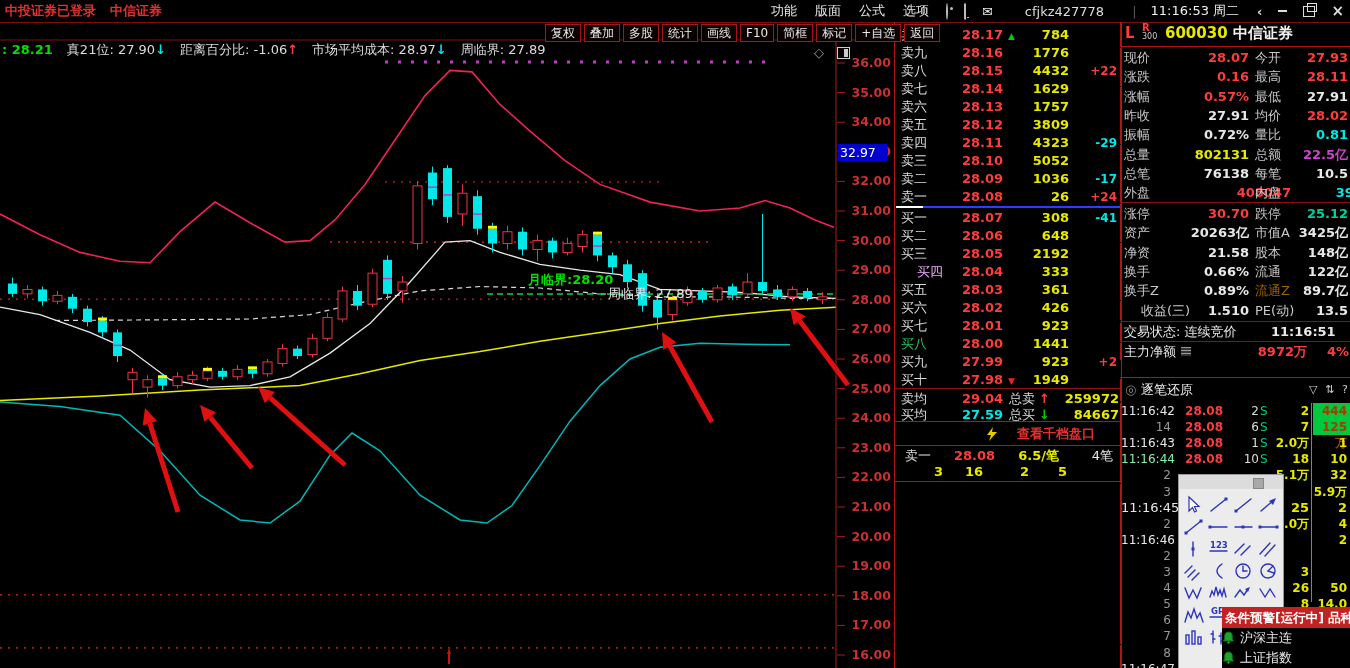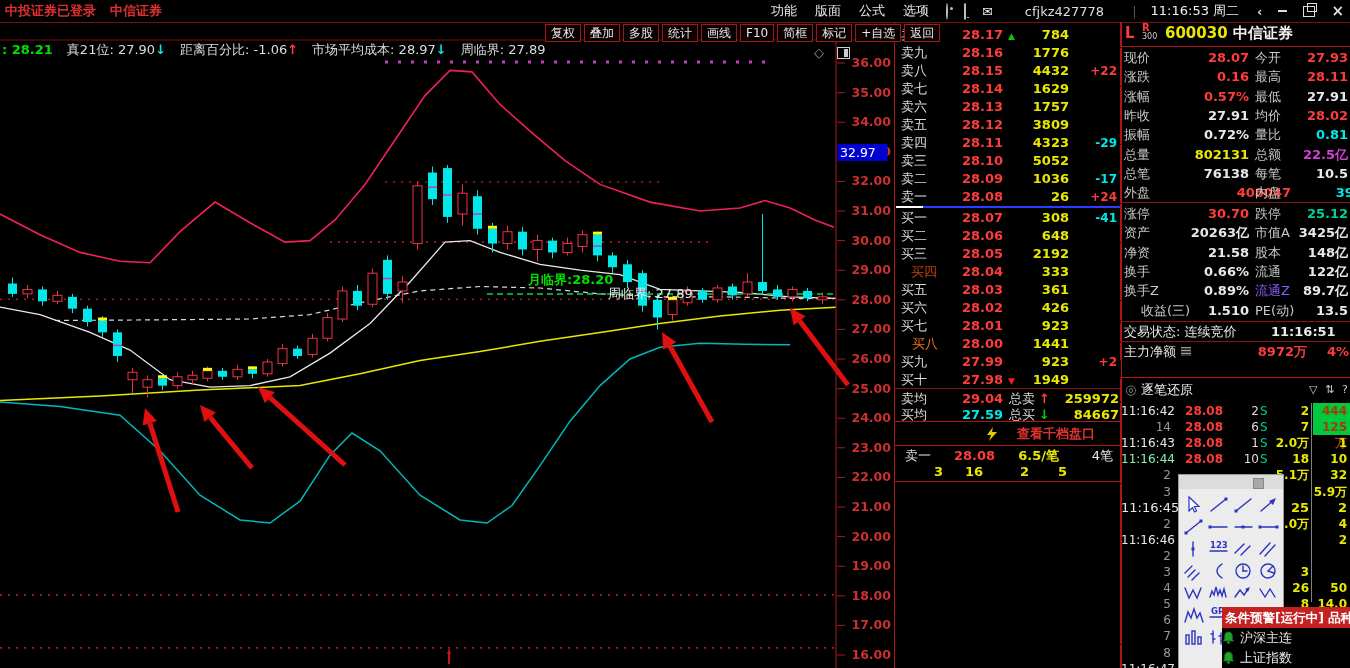--- a/index.html
+++ b/index.html
@@ -344,41 +344,41 @@
         <span style="position: absolute; left: 6px; color: rgb(220, 220, 220);">买二</span>
         <span style="position: absolute; right: 118px; color: rgb(255, 60, 60); font-weight: bold;">28.06</span>
         <span style="position: absolute; right: 52px; color: rgb(232, 232, 0); font-weight: bold;">648</span>
       </div>
       <div style="position: absolute; left: 0px; top: 223px; width: 226px; height: 18px; line-height: 18px;">
         <span style="position: absolute; left: 6px; color: rgb(220, 220, 220);">买三</span>
         <span style="position: absolute; right: 118px; color: rgb(255, 60, 60); font-weight: bold;">28.05</span>
         <span style="position: absolute; right: 52px; color: rgb(232, 232, 0); font-weight: bold;">2192</span>
       </div>
       <div style="position: absolute; left: 0px; top: 241px; width: 226px; height: 18px; line-height: 18px;">
-        <span style="position: absolute; left: 16px; color: #c2410c; text-align: center;">买四</span>
+        <span style="position: absolute; left: 22px; color: #f0abfc; text-align: center;">买四</span>
         <span style="position: absolute; right: 118px; color: rgb(255, 60, 60); font-weight: bold;">28.04</span>
         <span style="position: absolute; right: 52px; color: rgb(232, 232, 0); font-weight: bold;">333</span>
       </div>
       <div style="position: absolute; left: 0px; top: 259px; width: 226px; height: 18px; line-height: 18px;">
         <span style="position: absolute; left: 6px; color: rgb(220, 220, 220);">买五</span>
         <span style="position: absolute; right: 118px; color: rgb(255, 60, 60); font-weight: bold;">28.03</span>
         <span style="position: absolute; right: 52px; color: rgb(232, 232, 0); font-weight: bold;">361</span>
       </div>
       <div style="position: absolute; left: 0px; top: 277px; width: 226px; height: 18px; line-height: 18px;">
         <span style="position: absolute; left: 6px; color: rgb(220, 220, 220);">买六</span>
         <span style="position: absolute; right: 118px; color: rgb(255, 60, 60); font-weight: bold;">28.02</span>
         <span style="position: absolute; right: 52px; color: rgb(232, 232, 0); font-weight: bold;">426</span>
       </div>
       <div style="position: absolute; left: 0px; top: 295px; width: 226px; height: 18px; line-height: 18px;">
         <span style="position: absolute; left: 6px; color: rgb(220, 220, 220);">买七</span>
         <span style="position: absolute; right: 118px; color: rgb(255, 60, 60); font-weight: bold;">28.01</span>
         <span style="position: absolute; right: 52px; color: rgb(232, 232, 0); font-weight: bold;">923</span>
       </div>
       <div style="position: absolute; left: 0px; top: 313px; width: 226px; height: 18px; line-height: 18px;">
-        <span style="position: absolute; left: 17px; color: #f97316;">买八</span>
+        <span style="position: absolute; left: 6px; color: #22c55e;">买八</span>
         <span style="position: absolute; right: 118px; color: rgb(255, 60, 60); font-weight: bold;">28.00</span>
         <span style="position: absolute; right: 52px; color: rgb(232, 232, 0); font-weight: bold;">1441</span>
       </div>
       <div style="position: absolute; left: 0px; top: 331px; width: 226px; height: 18px; line-height: 18px;">
         <span style="position: absolute; left: 6px; color: rgb(220, 220, 220);">买九</span>
         <span style="position: absolute; right: 118px; color: rgb(255, 60, 60); font-weight: bold;">27.99</span>
         <span style="position: absolute; right: 52px; color: rgb(232, 232, 0); font-weight: bold;">923</span>
         <span style="position: absolute; right: 4px; color: rgb(255, 60, 60); font-weight: bold; font-size: 12px;">+2</span>
       </div>
       <div style="position: absolute; left: 0px; top: 349px; width: 226px; height: 18px; line-height: 18px;">
@@ -502,21 +502,21 @@
       </div>
       <div style="position: absolute; left: 0px; top: 239.9px; width: 230px; height: 19px; line-height: 19px; border-left: 1px solid rgb(176, 21, 21);">
         <span style="position: absolute; left: 3px; color: rgb(200, 200, 200);">换手</span>
         <span style="position: absolute; right: 102px; color: rgb(232, 232, 232); font-weight: bold;">0.66%</span>
         <span style="position: absolute; left: 134px; color: rgb(200, 200, 200);">流通</span>
         <span style="position: absolute; right: 3px; color: rgb(232, 232, 232); font-weight: bold;">122亿</span>
       </div>
       <div style="position: absolute; left: 0px; top: 259.2px; width: 230px; height: 19px; line-height: 19px; border-left: 1px solid rgb(176, 21, 21);">
         <span style="position: absolute; left: 3px; color: rgb(200, 200, 200);">换手Z</span>
         <span style="position: absolute; right: 102px; color: rgb(232, 232, 232); font-weight: bold;">0.89%</span>
-        <span style="position: absolute; left: 134px; color: #8b5cf6;">流通Z</span>
+        <span style="position: absolute; left: 134px; color: #a16207;">流通Z</span>
         <span style="position: absolute; right: 3px; color: rgb(232, 232, 232); font-weight: bold;">89.7亿</span>
       </div>
       <div style="position: absolute; left: 0px; top: 278.5px; width: 230px; height: 19px; line-height: 19px; border-left: 1px solid rgb(176, 21, 21);">
         <span style="position: absolute; left: 20px; color: rgb(200, 200, 200);">收益(三)</span>
         <span style="position: absolute; right: 102px; color: rgb(232, 232, 232); font-weight: bold;">1.510</span>
         <span style="position: absolute; left: 134px; color: rgb(200, 200, 200);">PE(动)</span>
         <span style="position: absolute; right: 3px; color: rgb(232, 232, 232); font-weight: bold;">13.5</span>
       </div>
       <div style="position: absolute; left: 0px; top: 180px; width: 230px; height: 1px; background: rgb(138, 18, 18);"></div>
       <div style="position: absolute; left: 0px; top: 299px; width: 230px; height: 1px; background: rgb(138, 18, 18);"></div>

